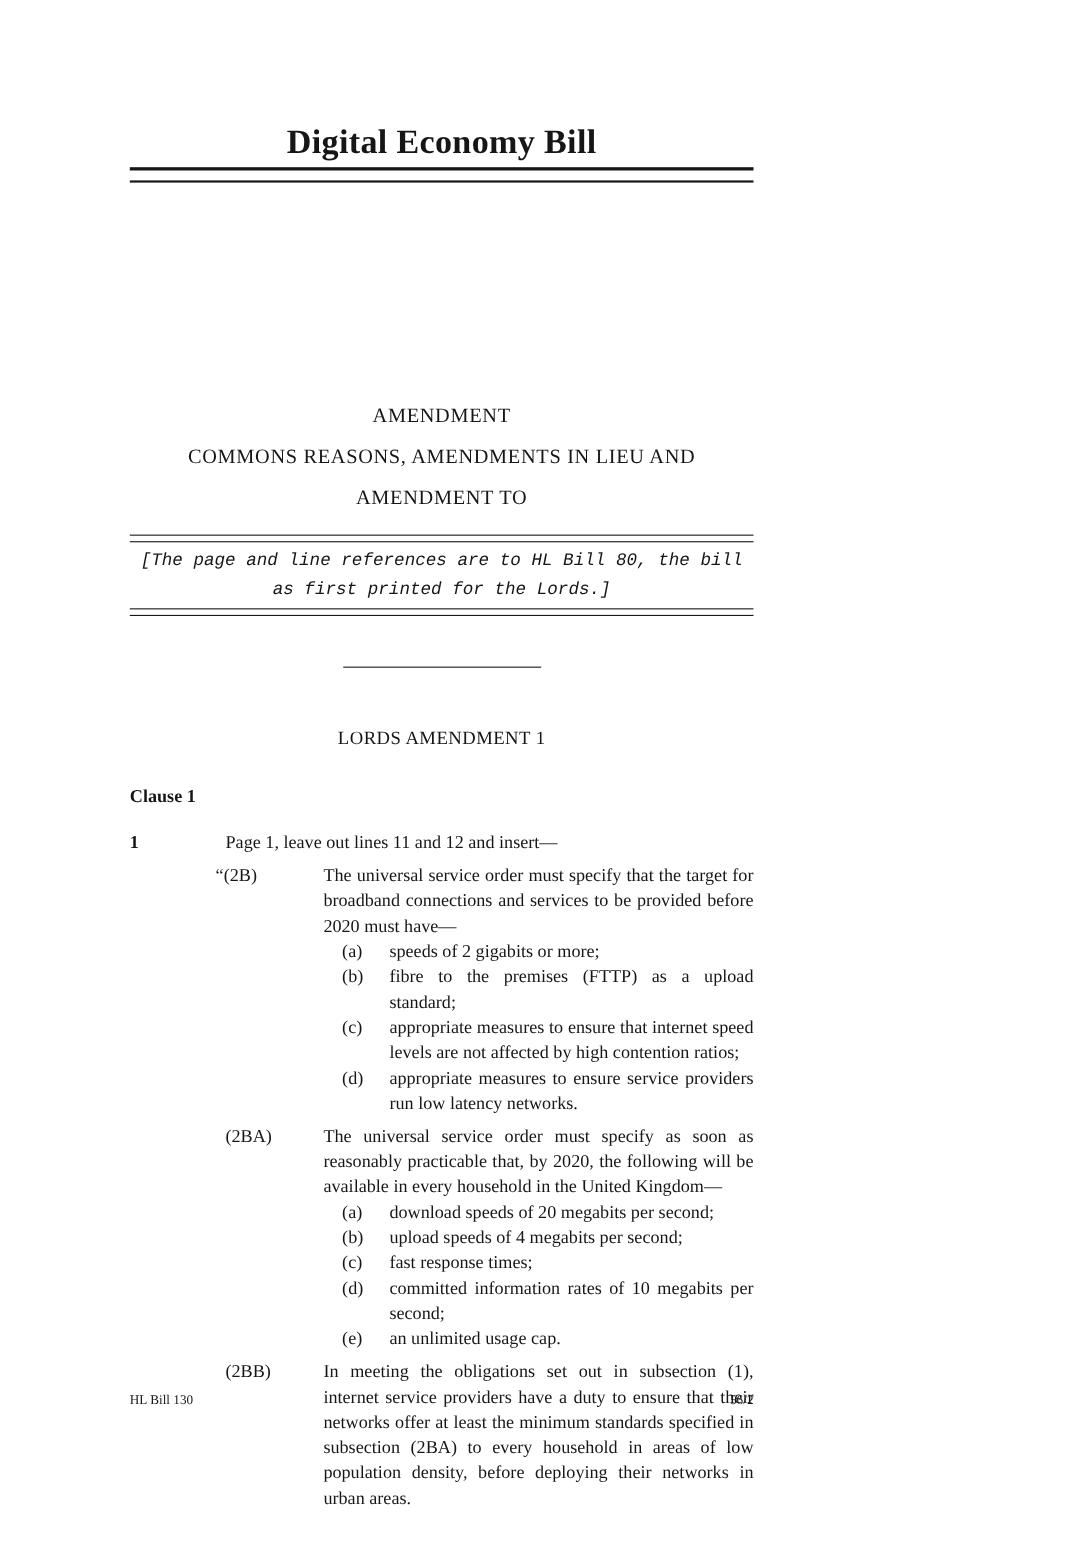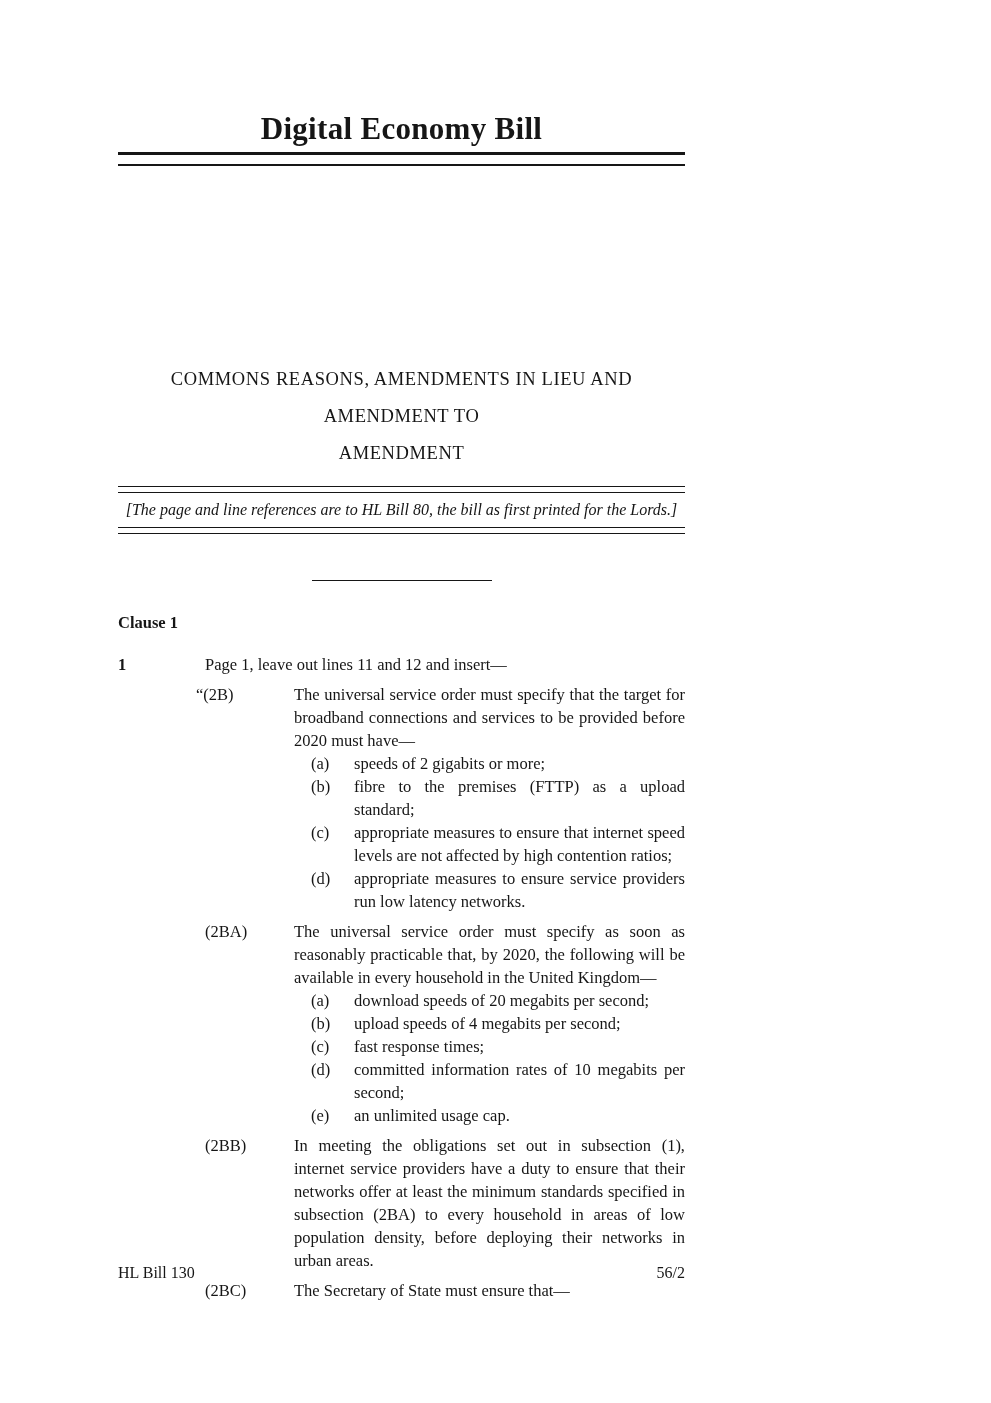--- a/index.html
+++ b/index.html
@@ -43,20 +43,21 @@
     height: 5px;
     border-top: 1.3px solid #161616;
     border-bottom: 1.3px solid #161616;
   }
   .ref-text {
     text-align: center;
     font-style: italic;
     font-size: 16px;
     line-height: 26px;
     padding: 4px 0;
+    font-family: Liberation Mono, monospace;
   }
 
   .short-divider {
     width: 180px;
     margin: 46px auto 0 auto;
     border-top: 1.5px solid #161616;
   }
 
   .lords-heading {
     margin-top: 52px;
@@ -89,46 +90,47 @@
   .item-label { flex: none; margin-left: 17px; width: 43px; }
   .item-text { flex: 1; text-align: justify; }
 
   .footer {
     position: absolute;
     left: 118px;
     right: 118px;
     top: 1261px;
     display: flex;
     justify-content: space-between;
-    font-size: 16px;
+    font-size: 12px;
     line-height: 23px;
   }
 </style>
 </head>
 <body>
 
 <div class="page">
   <div class="content">
 
     <h1 class="title">Digital Economy Bill</h1>
     <div class="title-rule"></div>
 
     <div class="main-heading">
+      <div>AMENDMENT</div>
       <div>COMMONS REASONS, AMENDMENTS IN LIEU AND AMENDMENT TO</div>
-      <div>AMENDMENT</div>
     </div>
 
     <div class="ref-box">
       <div class="dbl-rule"></div>
       <div class="ref-text">[The page and line references are to HL Bill 80, the bill as first printed for the Lords.]</div>
       <div class="dbl-rule"></div>
     </div>
 
     <div class="short-divider"></div>
 
+    <div class="lords-heading">LORDS AMENDMENT 1</div>
     <div class="clause-heading">Clause 1</div>
 
     <div class="body-copy">
 
       <div class="amendment-row">
         <span class="amd-num">1</span>
         <span class="amd-instr">Page 1, leave out lines 11 and 12 and insert—</span>
       </div>
 
       <section class="subsection">
@@ -181,26 +183,20 @@
         </div>
       </section>
 
       <section class="subsection">
         <div class="ss-label">(2BB)</div>
         <div class="ss-body">
           <p class="ss-text">In meeting the obligations set out in subsection (1), internet service providers have a duty to ensure that their networks offer at least the minimum standards specified in subsection (2BA) to every household in areas of low population density, before deploying their networks in urban areas.</p>
         </div>
       </section>
 
-      <section class="subsection">
-        <div class="ss-label">(2BC)</div>
-        <div class="ss-body">
-          <p class="ss-text">The Secretary of State must ensure that—</p>
-        </div>
-      </section>
 
     </div>
   </div>
 
   <div class="footer">
     <span>HL Bill 130</span>
     <span>56/2</span>
   </div>
 </div>
 

